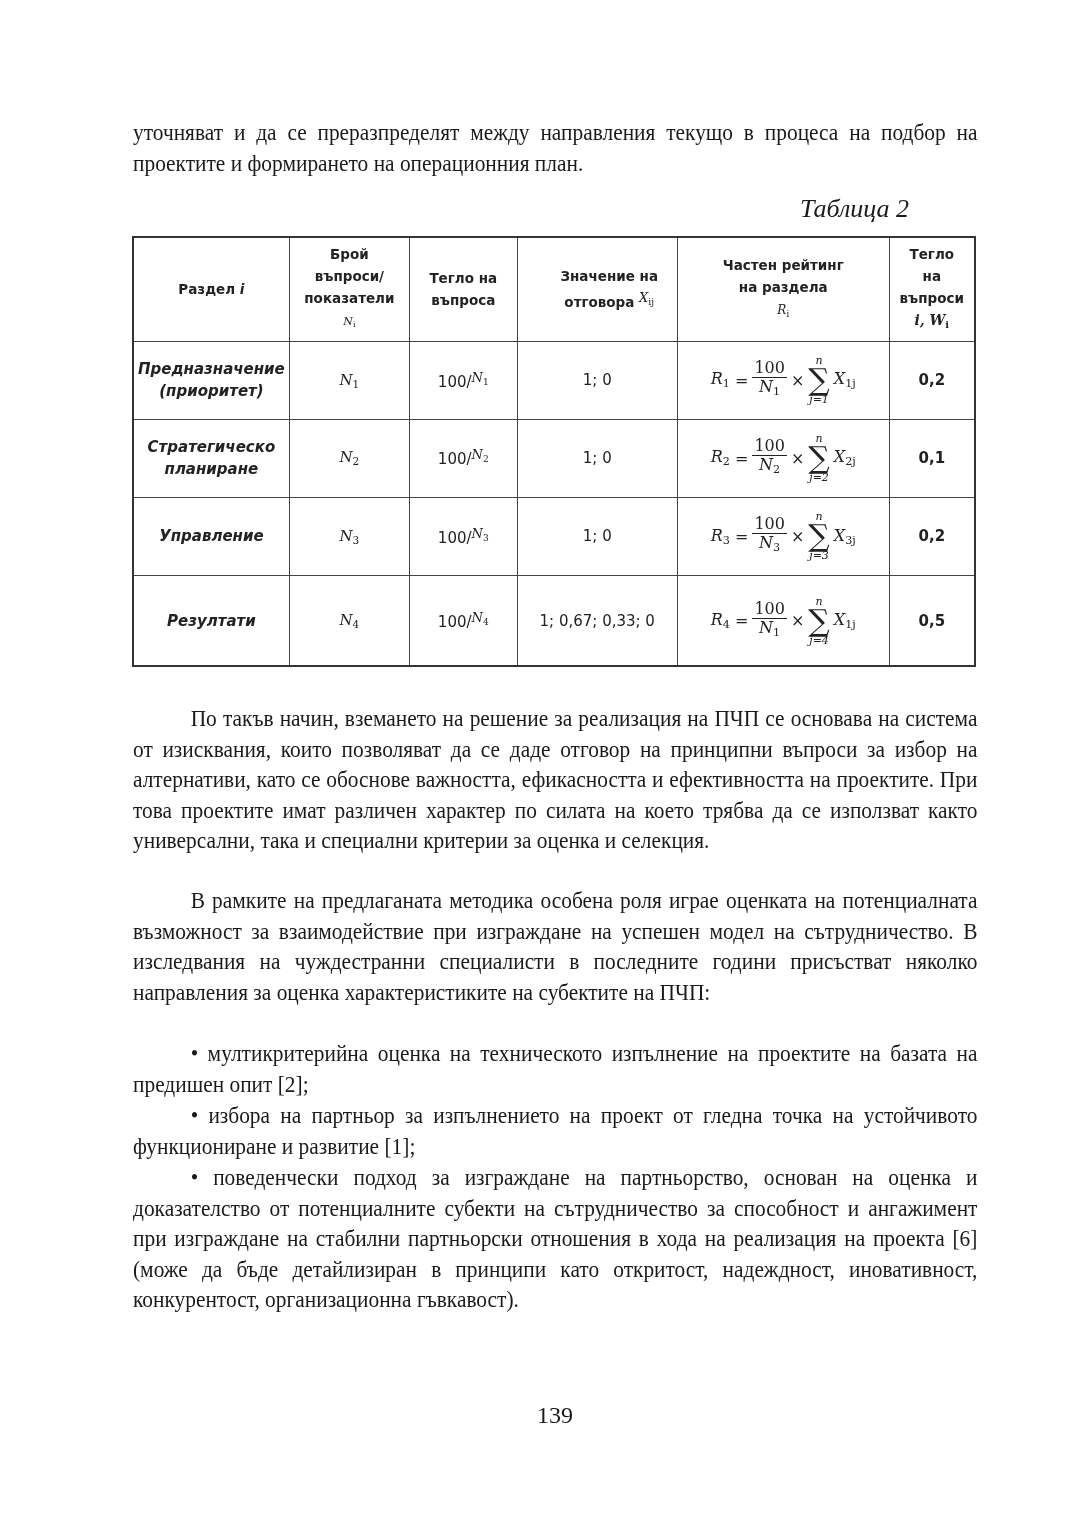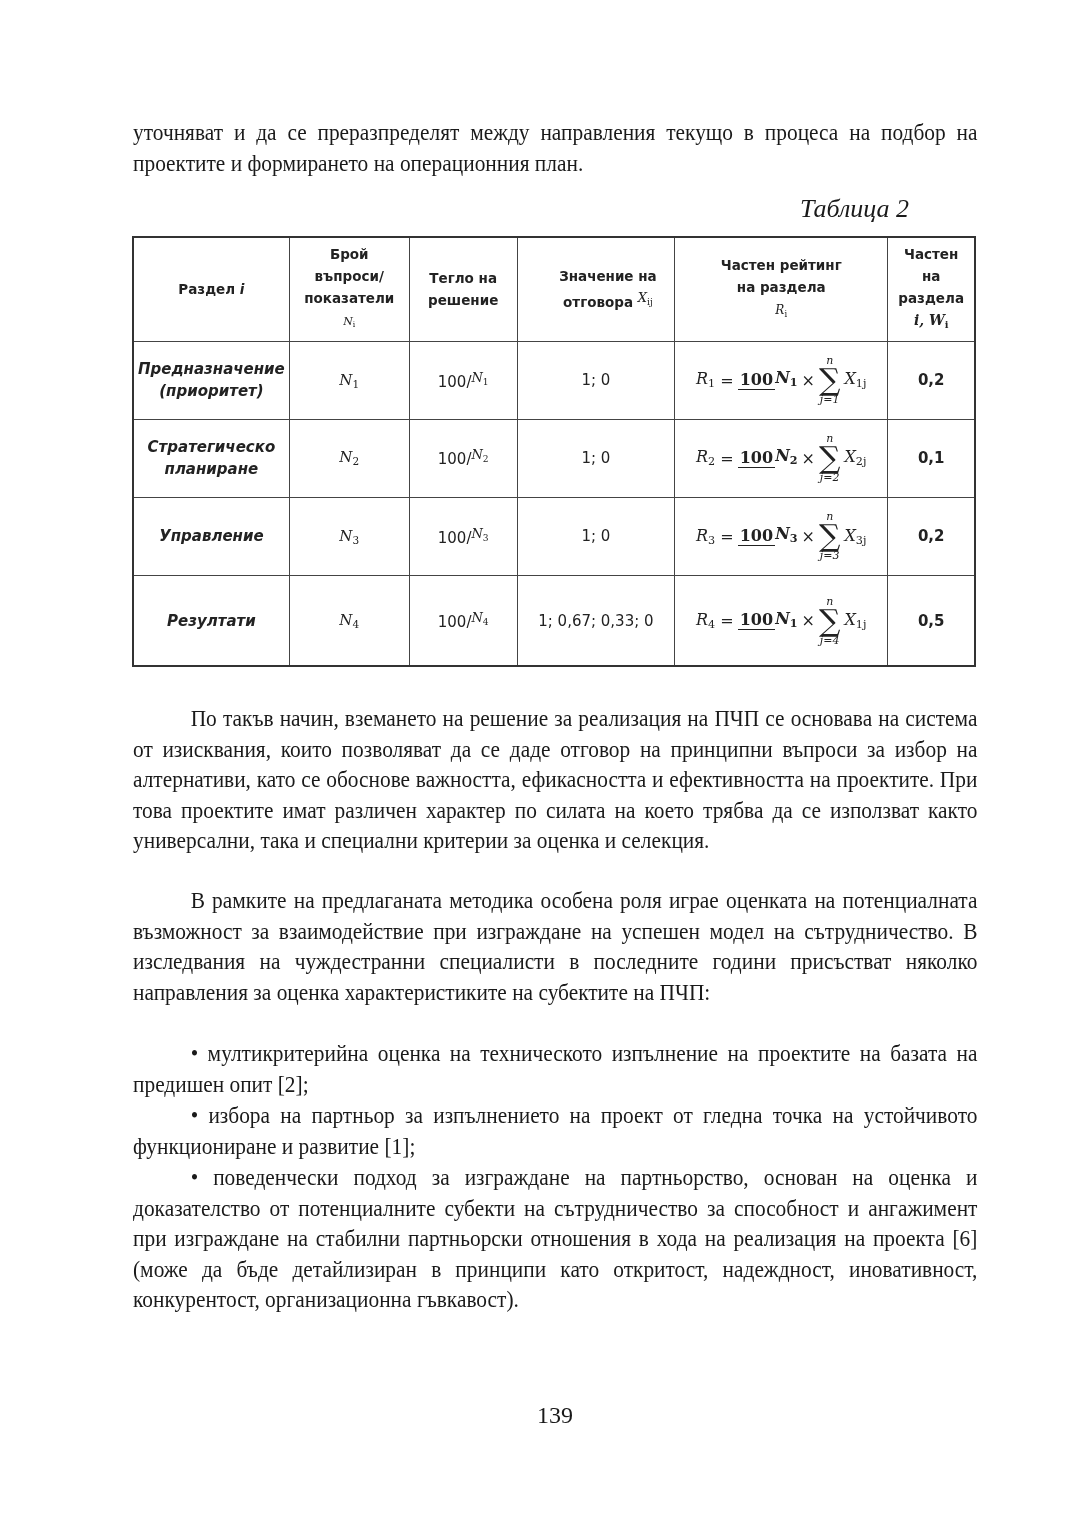--- a/index.html
+++ b/index.html
@@ -24,21 +24,21 @@
   table.t td, table.t th {
     border: 1.5px solid #444; text-align: center; vertical-align: middle; padding: 0 4px;
   }
   table.t th { font-weight: bold; font-size: 13.5px; line-height: 22px; color: #222; }
   table.t td { font-size: 15px; color: #222; }
   .rowname { font-weight: bold; font-style: italic; font-size: 14px; line-height: 22px; }
   .math { font-family: "DejaVu Serif", serif; font-style: italic; }
   .sub { font-size: 0.7em; vertical-align: -0.3em; font-style: normal; }
   .sup-math { font-family: "DejaVu Serif", serif; font-style: italic; font-size: 13px; vertical-align: 0.4em; }
   .formula { display: inline-flex; align-items: center; font-family: "DejaVu Serif", serif; font-size: 16px; }
-  .frac { display: inline-flex; flex-direction: row; align-items: center; margin: 0 4px; font-weight: bold; }
+  .frac { display: inline-flex; flex-direction: column; align-items: center; margin: 0 4px; }
   .frac .num { border-bottom: 1px solid #222; padding: 0 2px; font-style: normal; line-height: 18px; }
   .frac .den { font-style: italic; line-height: 18px; }
   .sum { display: inline-flex; flex-direction: column; align-items: center; margin: 0 4px; }
   .sum .top, .sum .bot { font-size: 11px; font-style: italic; line-height: 11px; }
   .sum .sig { font-size: 30px; line-height: 28px; font-style: normal; }
   .weight { font-weight: bold; font-size: 16px; }
   .footer-cell { font-weight: bold; font-style: italic; font-size: 15px; height: 38px; }
   .page-num {
     position: absolute; top: 1402px; left: 0; width: 1110px; text-align: center;
     font-family: "Liberation Serif", serif; font-size: 24px;
@@ -56,32 +56,32 @@
       <tr style="height:95px;">
     <th style="width:146px;">
       <span>Раздел</span>
       <i>i</i>
     </th>
     <th style="width:112px;">
       <div style="padding:0 8px;">Брой въпроси/ показатели</div>
       <span class="math" style="font-weight:normal;font-size:11px;"><span>N</span><span class="sub">i</span></span>
     </th>
     <th style="width:101px;">
-      <div style="padding:0 10px;">Тегло на решение</div>
+      <div style="padding:0 10px;">Тегло на въпроса</div>
     </th>
     <th style="width:136px;padding-left:28px;">
       <span>Значение на отговора</span>
       <span class="sup-math" style="font-weight:normal;"><span>X</span><span class="sub">ij</span></span>
     </th>
     <th style="width:212px;">
       <div style="padding:0 40px;">Частен рейтинг на раздела</div>
       <span class="math" style="font-weight:normal;font-size:12px;"><span>R</span><span class="sub">i</span></span>
     </th>
     <th>
-      <div style="padding:0 6px;">Частен на раздела</div>
+      <div style="padding:0 6px;">Тегло на въпроси</div>
       <span class="math" style="font-size:14px;"><span>i, W</span><span class="sub">i</span></span>
     </th>
   </tr>
 
   <tr style="height:71px;">
     <td class="rowname">Предназначение (приоритет)</td>
     <td><span class="math"><span>N</span><span class="sub">1</span></span></td>
     <td><span>100/</span><span class="sup-math"><span>N</span><span class="sub">1</span></span></td>
     <td>1; 0</td>
     <td>

